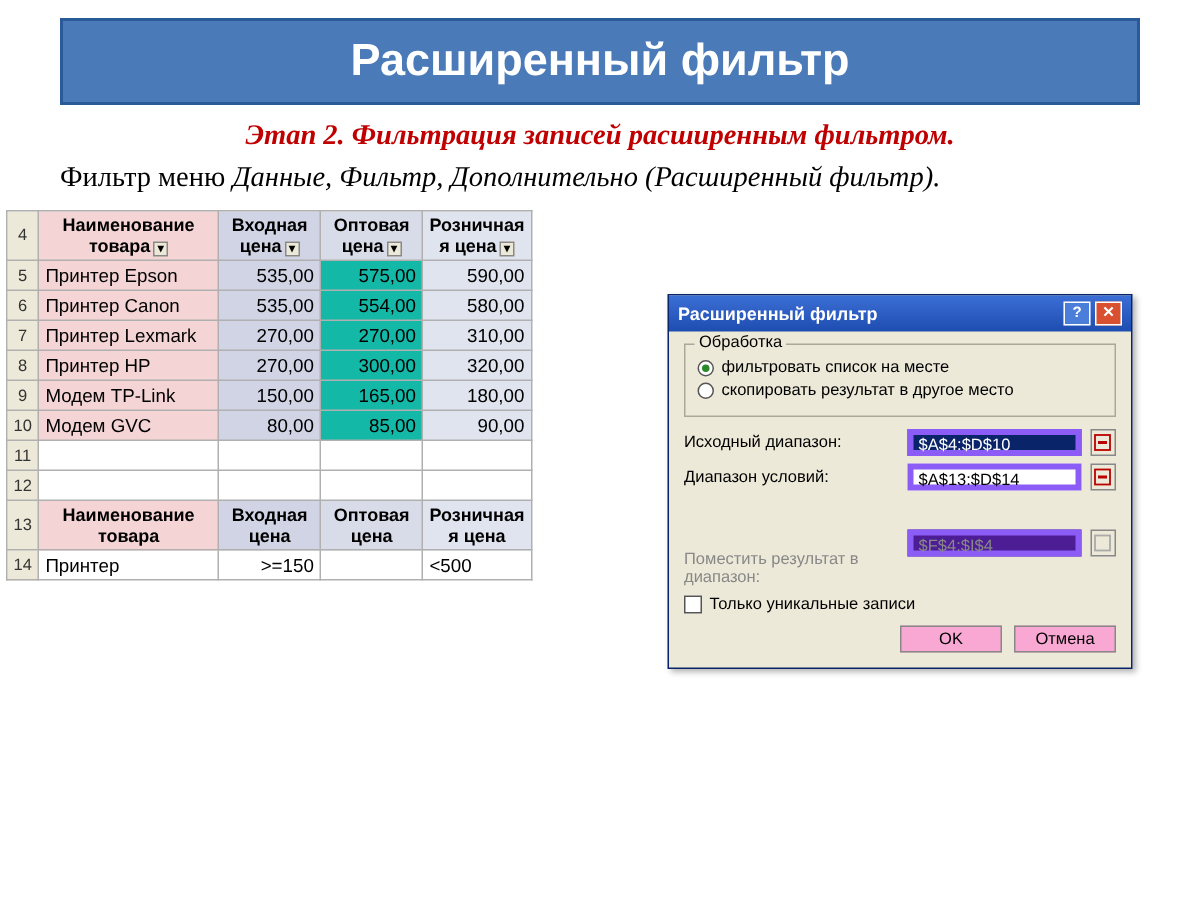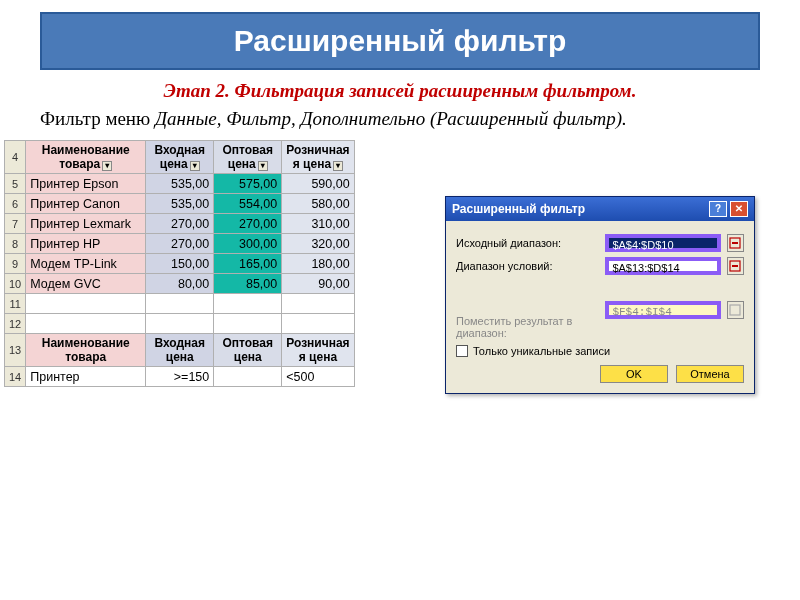--- a/index.html
+++ b/index.html
@@ -147,35 +147,35 @@
   .form-label.dis { color: #888; margin-top: 35px; }
   .form-input {
     border: 4px solid #8b5cf6;
     background: #fff;
     height: 18px;
     padding: 1px 3px;
     font-size: 11px;
     width: 120px;
   }
   .form-input.sel { background: #0a246a; color: #fff; }
-  .form-input.dis { background: #fef9c3; color: #888; font-family: Liberation Mono, monospace; }
+  .form-input.dis { background: #4c1d95; color: #888; }
   .range-btn {
     width: 18px; height: 18px;
     border: 1px solid #888;
     background: #ece9d8;
     display: inline-flex; align-items: center; justify-content: center;
   }
   .range-btn svg { width: 12px; height: 12px; }
   .check-row { display: flex; align-items: flex-end; gap: 5px; margin: 6px 0 8px 0; }
   .chkbox { width: 12px; height: 12px; border: 1px solid #555; background: #fff; }
   .dlg-buttons { display: flex; justify-content: flex-end; gap: 8px; }
   .btn {
     min-width: 68px;
     border: 1px solid #888;
-    background: #fde047;
+    background: #f9a8d4;
     padding: 2px 10px;
     font-size: 11px;
     text-align: center;
   }
 </style>
 </head>
 <body>
 
 <div class="title-bar">Расширенный фильтр</div>
 <div class="stage-text">Этап 2. Фильтрация записей расширенным фильтром.</div>
@@ -269,20 +269,31 @@
 
 <div class="dialog">
   <div class="dlg-title">
     <span>Расширенный фильтр</span>
     <div class="dlg-title-right">
       <div class="winbtn help">?</div>
       <div class="winbtn close">✕</div>
     </div>
   </div>
   <div class="dlg-body">
+    <div class="groupbox">
+      <div class="legend">Обработка</div>
+      <div class="radio-row">
+        <span class="radio-dot on"></span>
+        <span>фильтровать список на месте</span>
+      </div>
+      <div class="radio-row">
+        <span class="radio-dot"></span>
+        <span>скопировать результат в другое место</span>
+      </div>
+    </div>
     <div class="form-row">
       <span class="form-label">Исходный диапазон:</span>
       <span class="form-input sel">$A$4:$D$10</span>
       <span class="range-btn">
           <svg viewBox="0 0 12 12">
             <rect x="1" y="1" width="10" height="10" fill="none" stroke="#b00" stroke-width="1.2"></rect>
             <rect x="3" y="5" width="6" height="2" fill="#b00"></rect>
           </svg>
         </span>
     </div>

